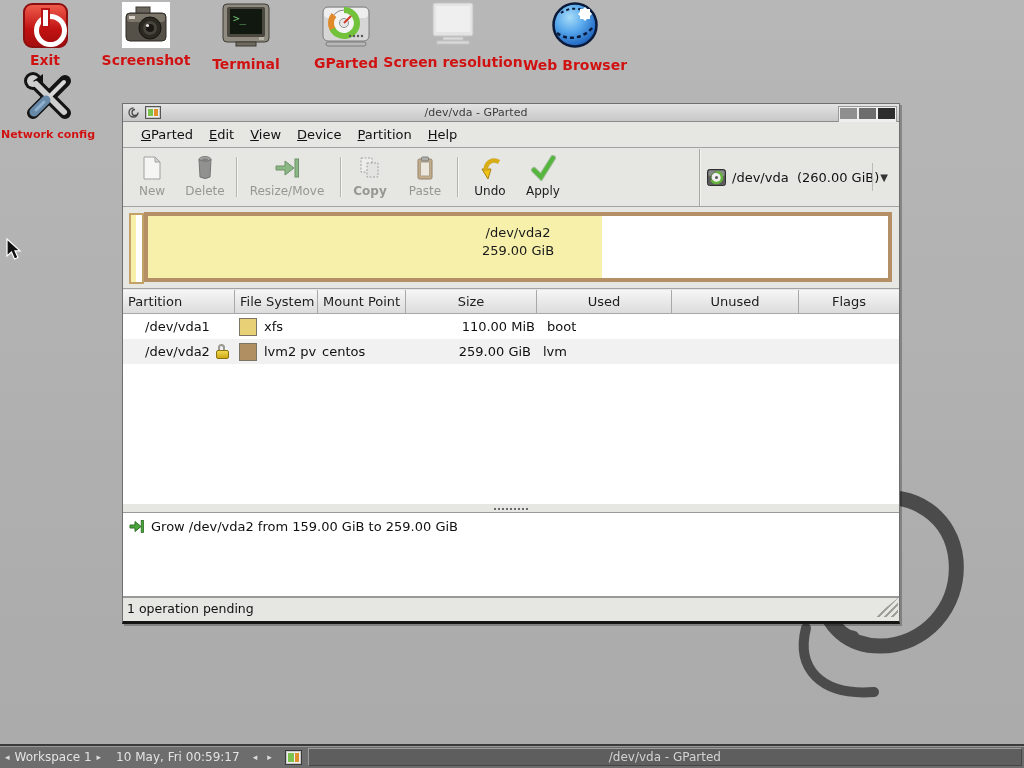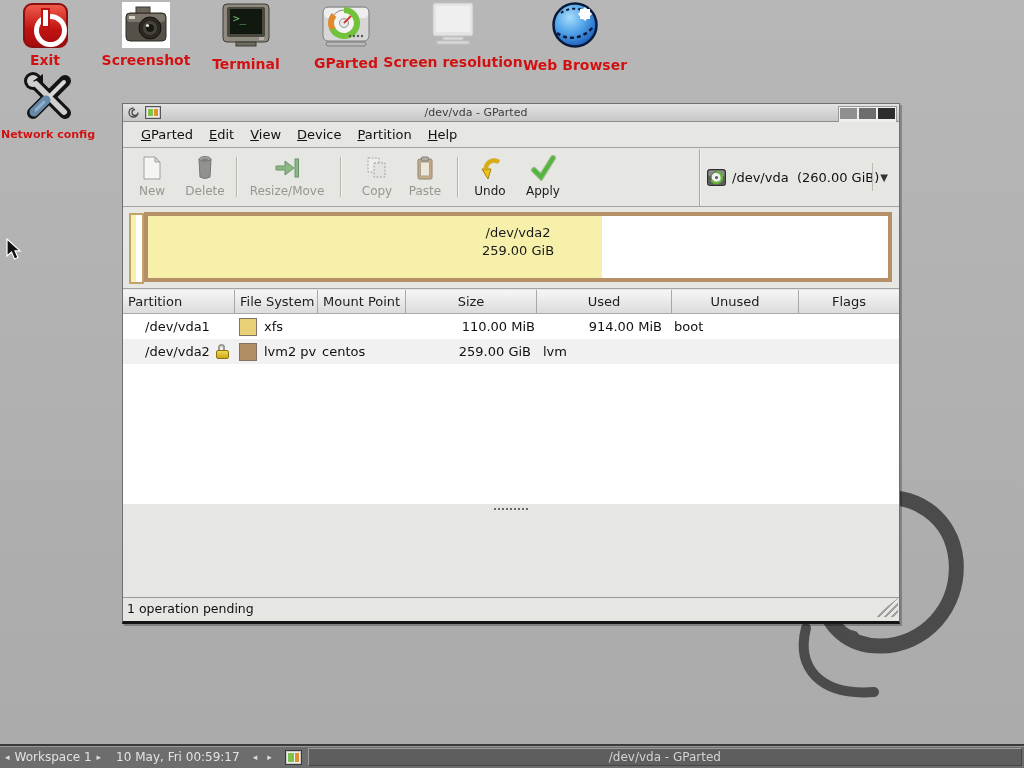--- a/index.html
+++ b/index.html
@@ -289,21 +289,21 @@
     <div class="tb-btn disabled" style="left:122px;width:84px;">
       <div class="tb-ico">
         <svg width="26" height="24" viewBox="0 0 26 24">
           <path d="M2,10 h9 v-5 l9,7 -9,7 v-5 h-9 Z" fill="#5fae57" stroke="#3a7a34"></path>
           <rect x="21" y="3" width="3.5" height="18" fill="#5fae57" stroke="#3a7a34"></rect>
         </svg>
       </div>
       <div class="tb-lab">Resize/Move</div>
     </div>
     <div class="tb-sep" style="left:217px;"></div>
-    <div class="tb-btn disabled" style="left:233px;width:42px;">
+    <div class="tb-btn disabled" style="left:226px;width:42px;font-weight:bold;">
       <div class="tb-ico">
         <svg width="22" height="24" viewBox="0 0 22 24">
           <rect x="2" y="2" width="11" height="14" fill="#f0f0f0" stroke="#8a8a8a" stroke-dasharray="2,1.5"></rect>
           <rect x="8" y="7" width="11" height="14" fill="#e2e2e2" stroke="#8a8a8a" stroke-dasharray="2,1.5"></rect>
         </svg>
       </div>
       <div class="tb-lab">Copy</div>
     </div>
     <div class="tb-btn disabled" style="left:277px;width:50px;">
       <div class="tb-ico">
@@ -373,21 +373,20 @@
     </div>
 
     <div class="trow" style="top:24px;background:#ffffff;">
       <div class="cell" style="width:112px;padding-left:22px;">/dev/vda1</div>
       <div class="cell" style="width:83px;padding-left:4px;">
         <span class="fs-square" style="background-color: rgb(232, 208, 119);"></span>
         <span>xfs</span>
       </div>
       <div class="cell" style="width:88px;padding-left:4px;"></div>
       <div class="cell num" style="width:135px;">110.00 MiB</div>
-      <div class="cell num" style="width:127px;">914.00 MiB</div>
       <div class="cell" style="flex:1;padding-left:6px;">boot</div>
     </div>
 
     <div class="trow" style="top:49px;background:#f1f1f1;">
       <div class="cell" style="width:112px;padding-left:22px;">
         <span>/dev/vda2</span>
         <span class="lockwrap">
           <span class="lock-shackle"></span>
             <span class="lock-body"></span>
         </span>
@@ -399,20 +398,29 @@
       <div class="cell" style="width:88px;padding-left:4px;">centos</div>
       <div class="cell num" style="width:131px;">259.00 GiB</div>
       <div class="cell" style="flex:1;padding-left:6px;">lvm</div>
     </div>
   </div>
 
   <div id="splitter">
       <div class="dots"></div>
     </div>
 
+  <div id="opspane">
+    <div class="op-item">
+      <svg width="15" height="15" viewBox="0 0 15 15">
+        <path d="M1,6 h5 v-3.5 l6,5 -6,5 v-3.5 h-5 Z" fill="#4aa43e" stroke="#2c6e22"></path>
+        <rect x="12.2" y="1.5" width="2.3" height="12" fill="#4aa43e" stroke="#2c6e22" stroke-width="0.8"></rect>
+      </svg>
+      <span>Grow /dev/vda2 from 159.00 GiB to 259.00 GiB</span>
+    </div>
+  </div>
 
   <div id="statusbar">
     <span id="status-text">1 operation pending</span>
     <div id="grip"></div>
   </div>
 </div>
 
 <div id="taskbar">
   <span class="tb-arrow">◂</span>
   <span id="ws-name">Workspace 1</span>

